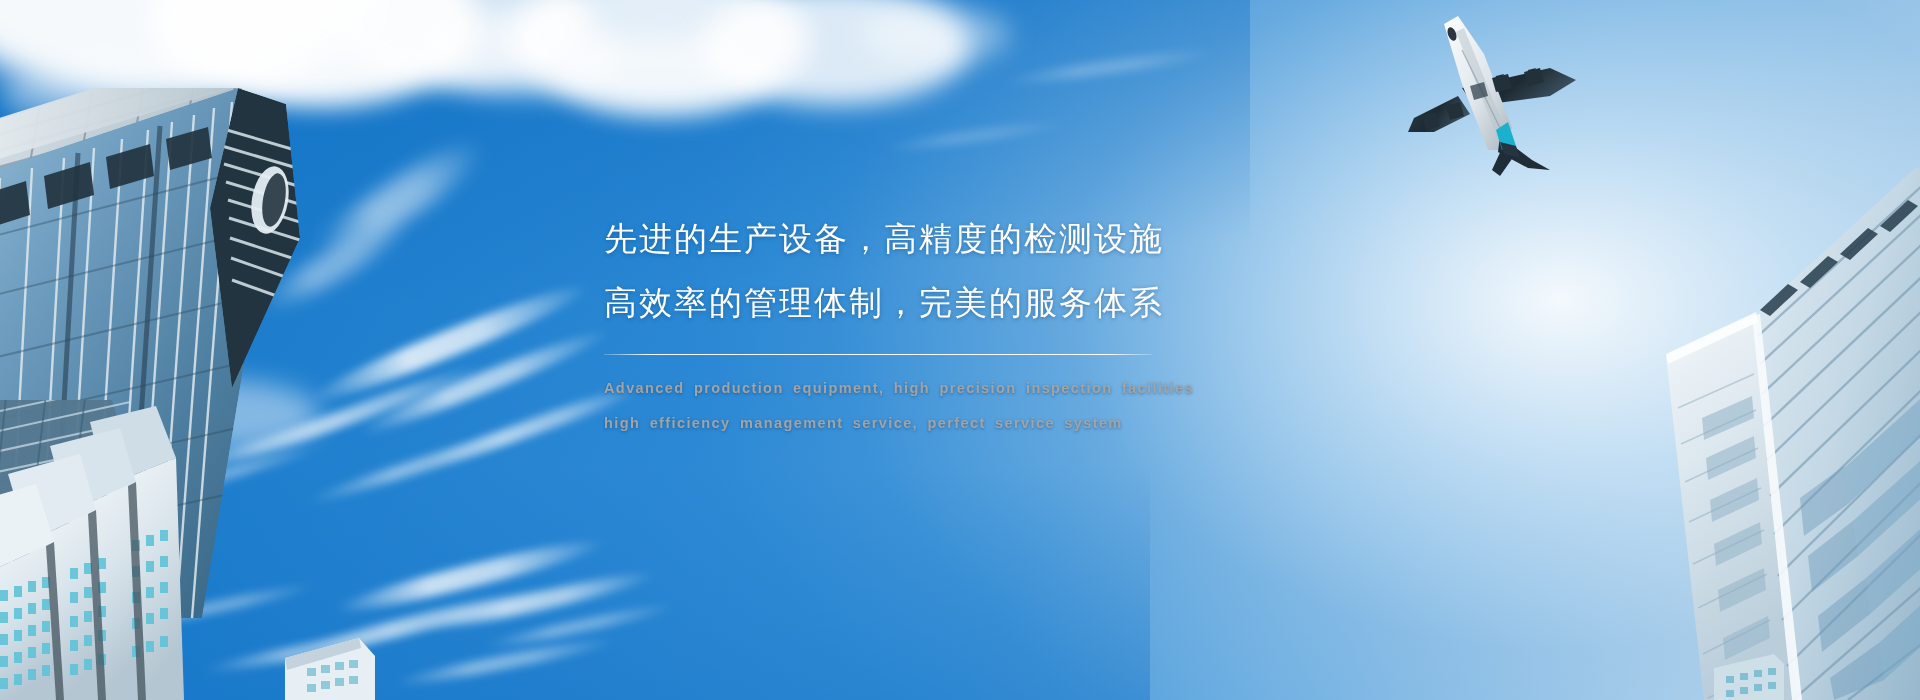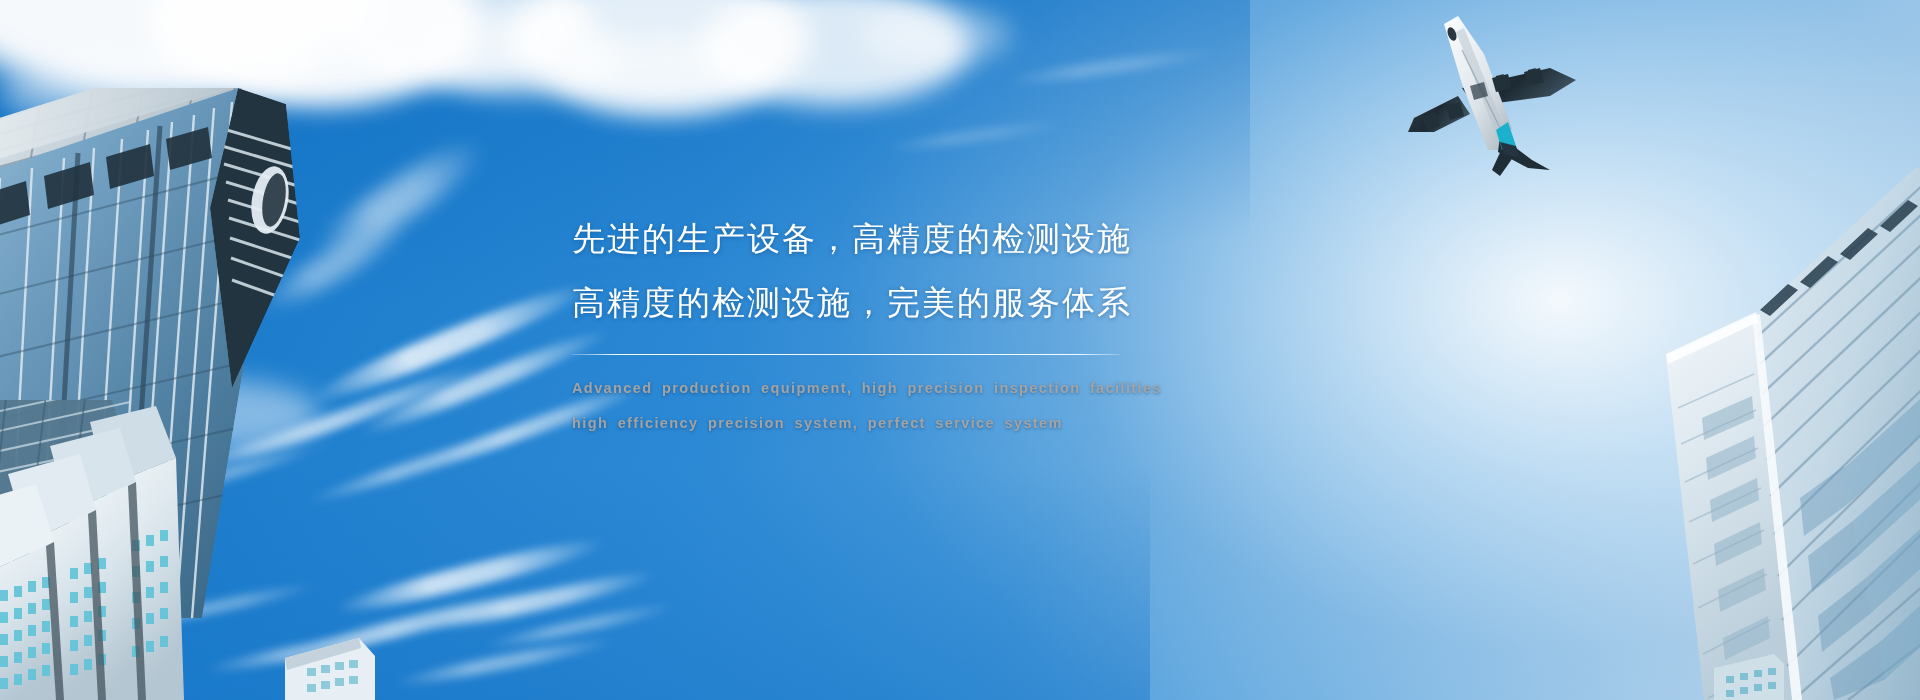--- a/index.html
+++ b/index.html
@@ -75,21 +75,21 @@
     width:190px; height:175px;
     transform:rotate(0deg);
   }
 
   
   .bldg{position:absolute;}
 
   
   .content{
     position:absolute;
-    left:572px;
+    left:604px;
     top:222px;
     width:700px;
   }
   .headline{
     color:#ffffff;
     font-size:33px;
     line-height:1.0;
     letter-spacing:2.0px;
     font-weight:400;
     text-shadow:0 1px 4px rgba(10,60,110,.45);
@@ -536,19 +536,19 @@
     <polygon points="104,134 92,160 100,166 114,146" fill="#1f2d36"></polygon>
 
     <polygon points="96,120 108,112 116,136 102,140" fill="#1bb0cc"></polygon>
     <polygon points="100,132 116,136 120,148 104,144" fill="#243440"></polygon>
 
     <polygon points="70,76 84,72 88,86 74,90" fill="#33424d" opacity="0.75"></polygon>
   </svg>
 
   <div class="content">
     <div class="headline">先进的生产设备，高精度的检测设施</div>
-    <div class="headline">高精度的检测设施，完美的服务体系</div>
+    <div class="headline">高效率的管理体制，完美的服务体系</div>
     <div class="divider"></div>
     <div class="sub">Advanced production equipment, high precision inspection facilities</div>
-    <div class="sub">high efficiency precision system, perfect service system</div>
+    <div class="sub">high efficiency management service, perfect service system</div>
   </div>
 
 </div>
 
 </body></html>

